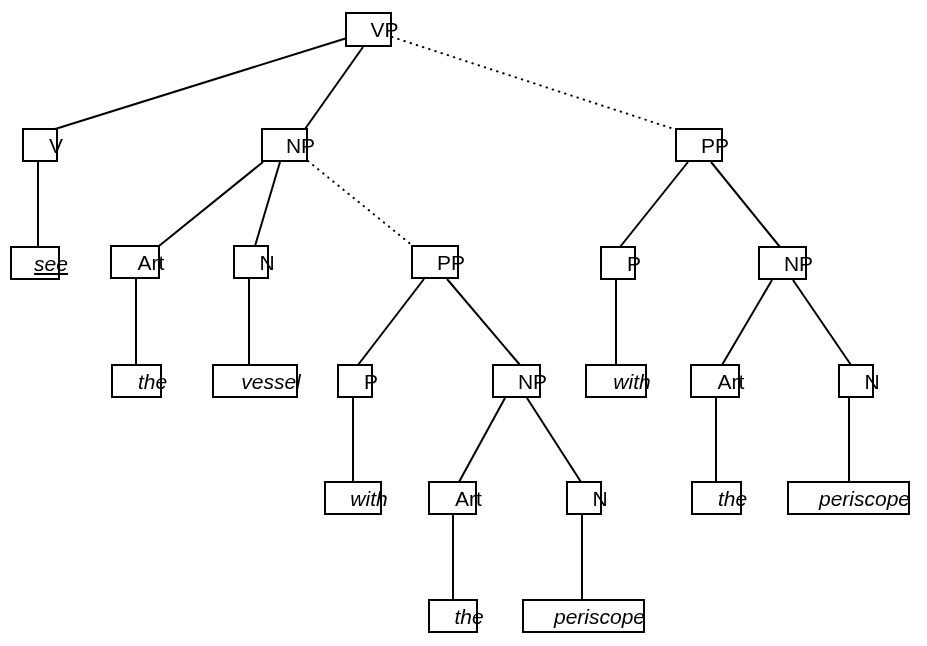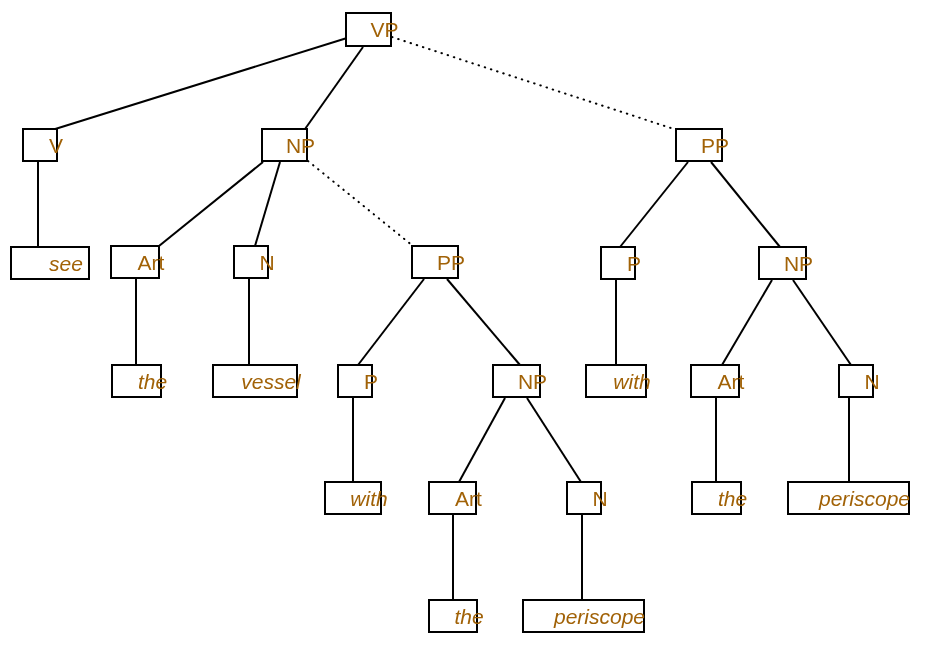--- a/index.html
+++ b/index.html
@@ -24,21 +24,21 @@
   }
   .node {
     position: absolute;
     box-sizing: border-box;
     border: 2px solid #000000;
     background: #ffffff;
     display: flex;
     align-items: center;
     justify-content: center;
     line-height: 1;
-    color: #a16207;
+    color: #000000;
     white-space: nowrap;
     padding-left: 32px;
   }
   .cat {
     font-size: 21px;
     font-style: normal;
   }
   .leaf {
     font-size: 21px;
     font-style: italic;
@@ -79,21 +79,21 @@
       </div>
       <div class="node cat" style="left: 22px; top: 128px; width: 31px; height: 34px;">
         <span>V</span>
       </div>
       <div class="node cat" style="left: 261px; top: 128px; width: 47px; height: 34px;">
         <span>NP</span>
       </div>
       <div class="node cat" style="left: 675px; top: 128px; width: 48px; height: 34px;">
         <span>PP</span>
       </div>
-      <div class="node leaf" style="left: 10px; top: 246px; width: 80px; height: 34px;">
+      <div class="node leaf" style="left: 10px; top: 246px; width: 50px; height: 34px; text-decoration: underline;">
         <span>see</span>
       </div>
       <div class="node cat" style="left: 110px; top: 245px; width: 50px; height: 34px;">
         <span>Art</span>
       </div>
       <div class="node cat" style="left: 233px; top: 245px; width: 32px; height: 34px;">
         <span>N</span>
       </div>
       <div class="node cat" style="left: 411px; top: 245px; width: 48px; height: 34px;">
         <span>PP</span>

